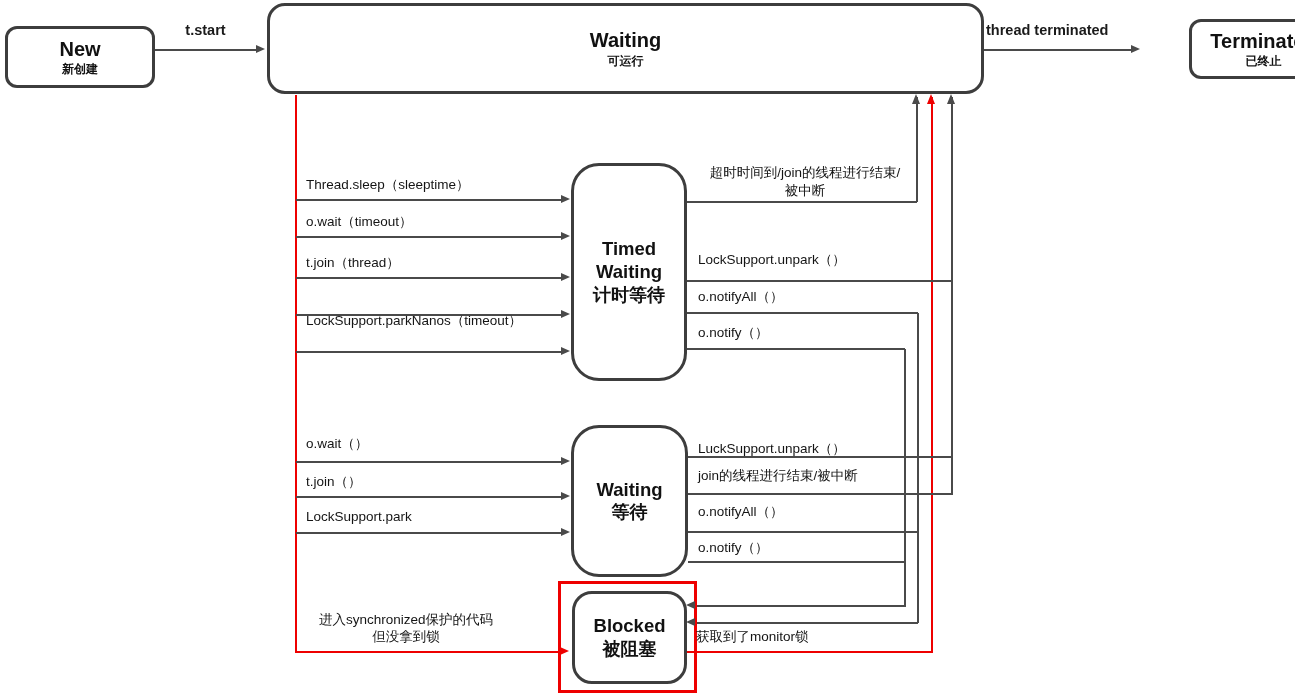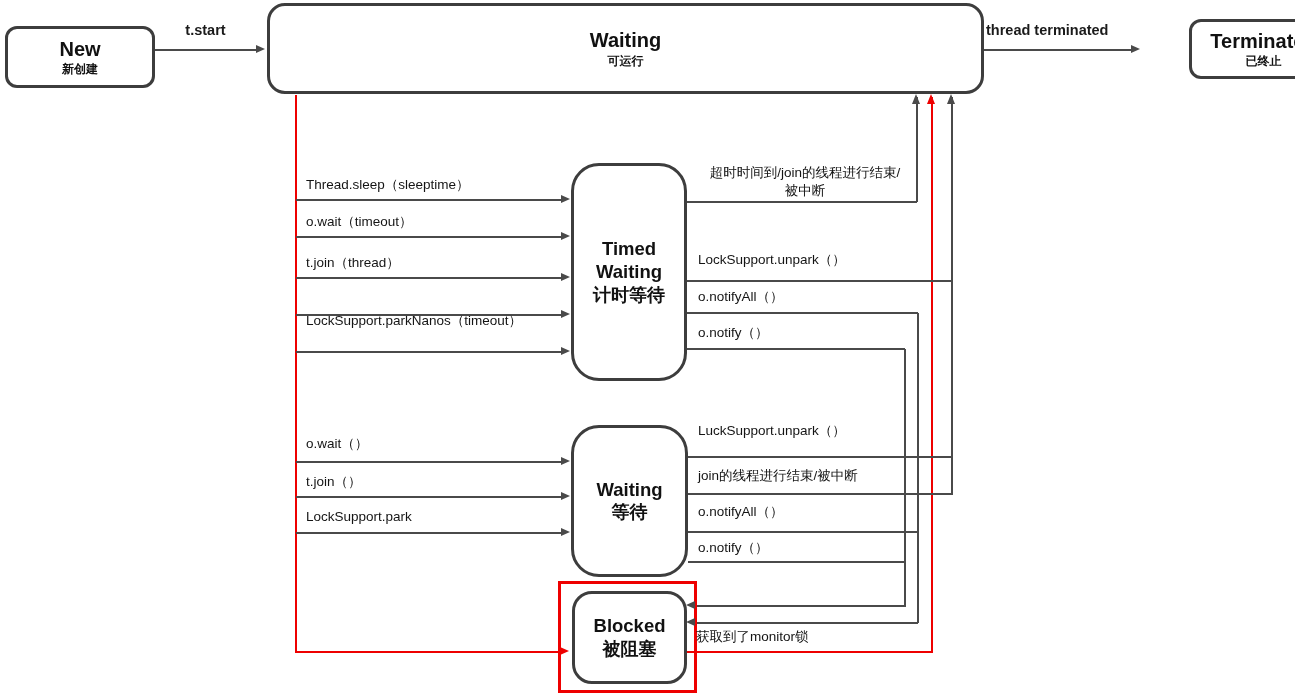--- a/index.html
+++ b/index.html
@@ -73,20 +73,24 @@
   <div class="hl" style="left:155px;top:49px;width:101px;"></div>
   <div class="ar r" style="left:256px;top:45px;"></div>
 
   <div class="lbl b" style="left:986px;top:22px;width:147px;text-align:left;">thread terminated</div>
   <div class="hl" style="left:984px;top:49px;width:147px;"></div>
   <div class="ar r" style="left:1131px;top:45px;"></div>
 
   <div class="vl redline" style="left:295px;top:95px;height:557px;"></div>
   <div class="hl redline" style="left:295px;top:651px;width:266px;"></div>
   <div class="ar redar r" style="left:560px;top:647px;"></div>
+  <div class="lbl c" style="left:300px;top:611px;width:212px;line-height:17px;">
+    <span>进入synchronized保护的代码</span><br>
+    <span>但没拿到锁</span>
+  </div>
 
   <div class="hl redline" style="left:687px;top:651px;width:246px;"></div>
   <div class="vl redline" style="left:931px;top:97px;height:555px;"></div>
   <div class="ar redar u" style="left:927px;top:94px;"></div>
   <div class="lbl" style="left:696px;top:628px;">获取到了monitor锁</div>
 
   <div class="hl" style="left:296px;top:199px;width:266px;"></div>
   <div class="ar r" style="left:561px;top:195px;"></div>
   <div class="lbl" style="left:306px;top:176px;">Thread.sleep（sleeptime）</div>
 
@@ -127,21 +131,21 @@
 
   <div class="lbl" style="left:698px;top:251px;">LockSupport.unpark（）</div>
   <div class="hl" style="left:687px;top:280px;width:265px;"></div>
 
   <div class="lbl" style="left:698px;top:288px;">o.notifyAll（）</div>
   <div class="hl" style="left:687px;top:312px;width:231px;"></div>
 
   <div class="lbl" style="left:698px;top:324px;">o.notify（）</div>
   <div class="hl" style="left:687px;top:348px;width:218px;"></div>
 
-  <div class="lbl" style="left:698px;top:422px;text-align:right;">LuckSupport.unpark（）</div>
+  <div class="lbl" style="left:698px;top:440px;text-align:right;">LuckSupport.unpark（）</div>
   <div class="hl" style="left:688px;top:456px;width:264px;"></div>
 
   <div class="lbl" style="left:698px;top:467px;">join的线程进行结束/被中断</div>
   <div class="hl" style="left:688px;top:493px;width:264px;"></div>
 
   <div class="lbl" style="left:698px;top:503px;">o.notifyAll（）</div>
   <div class="hl" style="left:688px;top:531px;width:230px;"></div>
 
   <div class="lbl" style="left:698px;top:539px;">o.notify（）</div>
   <div class="hl" style="left:688px;top:561px;width:217px;"></div>

